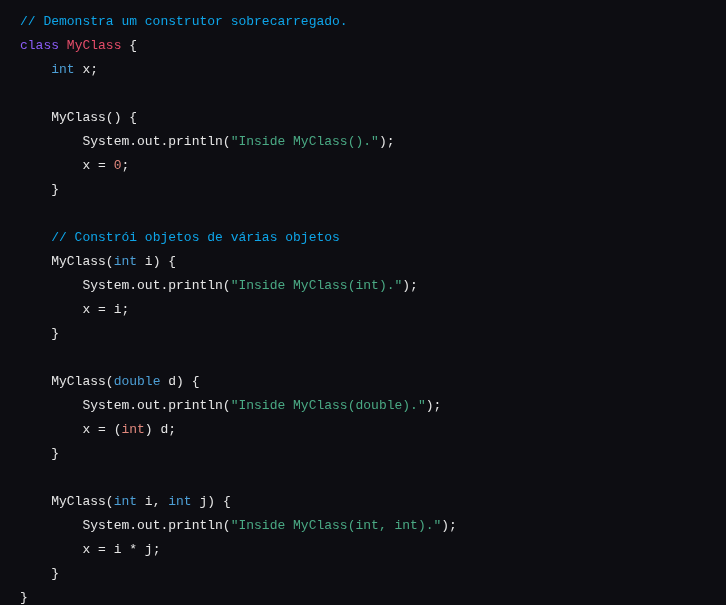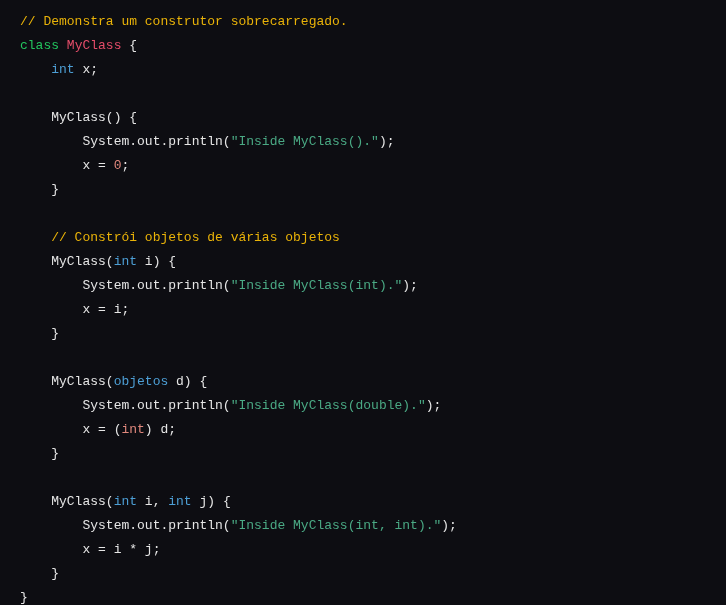--- a/index.html
+++ b/index.html
@@ -13,22 +13,22 @@
   }
   .editor{
     width:726px;
     height:605px;
     box-sizing:border-box;
     padding:10px 20px 10px 20px;
     white-space:pre;
     overflow:hidden;
     background:#0d0d12;
   }
-  .c-comment{color:#eab308;}
-  .c-keyword{color:#22c55e;}
+  .c-comment{color:#0ea5e9;}
+  .c-keyword{color:#8b5cf6;}
   .c-classname{color:#e64d6a;}
   .c-type{color:#4d9fd6;}
   .c-ident{color:#e6e6e6;}
   .c-punct{color:#e6e6e6;}
   .c-string{color:#4aa984;}
   .c-number{color:#e1887d;}
   .c-cast{color:#e1887d;}
 </style>
 </head>
 <body>
@@ -41,21 +41,21 @@
         <span class="c-ident">System.out.println(</span><span class="c-string">"Inside MyClass()."</span><span class="c-ident">);</span>
         <span class="c-ident">x = </span><span class="c-number">0</span><span class="c-punct">;</span>
     <span class="c-punct">}</span>
 
     <span class="c-comment">// Constrói objetos de várias objetos</span>
     <span class="c-ident">MyClass(</span><span class="c-type">int</span><span class="c-ident"> i</span><span class="c-punct">)</span> <span class="c-punct">{</span>
         <span class="c-ident">System.out.println(</span><span class="c-string">"Inside MyClass(int)."</span><span class="c-ident">);</span>
         <span class="c-ident">x = </span><span class="c-ident">i</span><span class="c-punct">;</span>
     <span class="c-punct">}</span>
 
-    <span class="c-ident">MyClass(</span><span class="c-type">objetos</span><span class="c-ident"> d</span><span class="c-punct">)</span> <span class="c-punct">{</span>
+    <span class="c-ident">MyClass(</span><span class="c-type">double</span><span class="c-ident"> d</span><span class="c-punct">)</span> <span class="c-punct">{</span>
         <span class="c-ident">System.out.println(</span><span class="c-string">"Inside MyClass(double)."</span><span class="c-ident">);</span>
         <span class="c-ident">x = (</span><span class="c-cast">int</span><span class="c-ident">) d</span><span class="c-punct">;</span>
     <span class="c-punct">}</span>
 
     <span class="c-ident">MyClass(</span><span class="c-type">int</span><span class="c-ident"> i</span><span class="c-punct">, </span><span class="c-type">int</span><span class="c-ident"> j</span><span class="c-punct">)</span> <span class="c-punct">{</span>
         <span class="c-ident">System.out.println(</span><span class="c-string">"Inside MyClass(int, int)."</span><span class="c-ident">);</span>
         <span class="c-ident">x = i * j</span><span class="c-punct">;</span>
     <span class="c-punct">}</span>
 <span class="c-punct">}</span></div>
 

